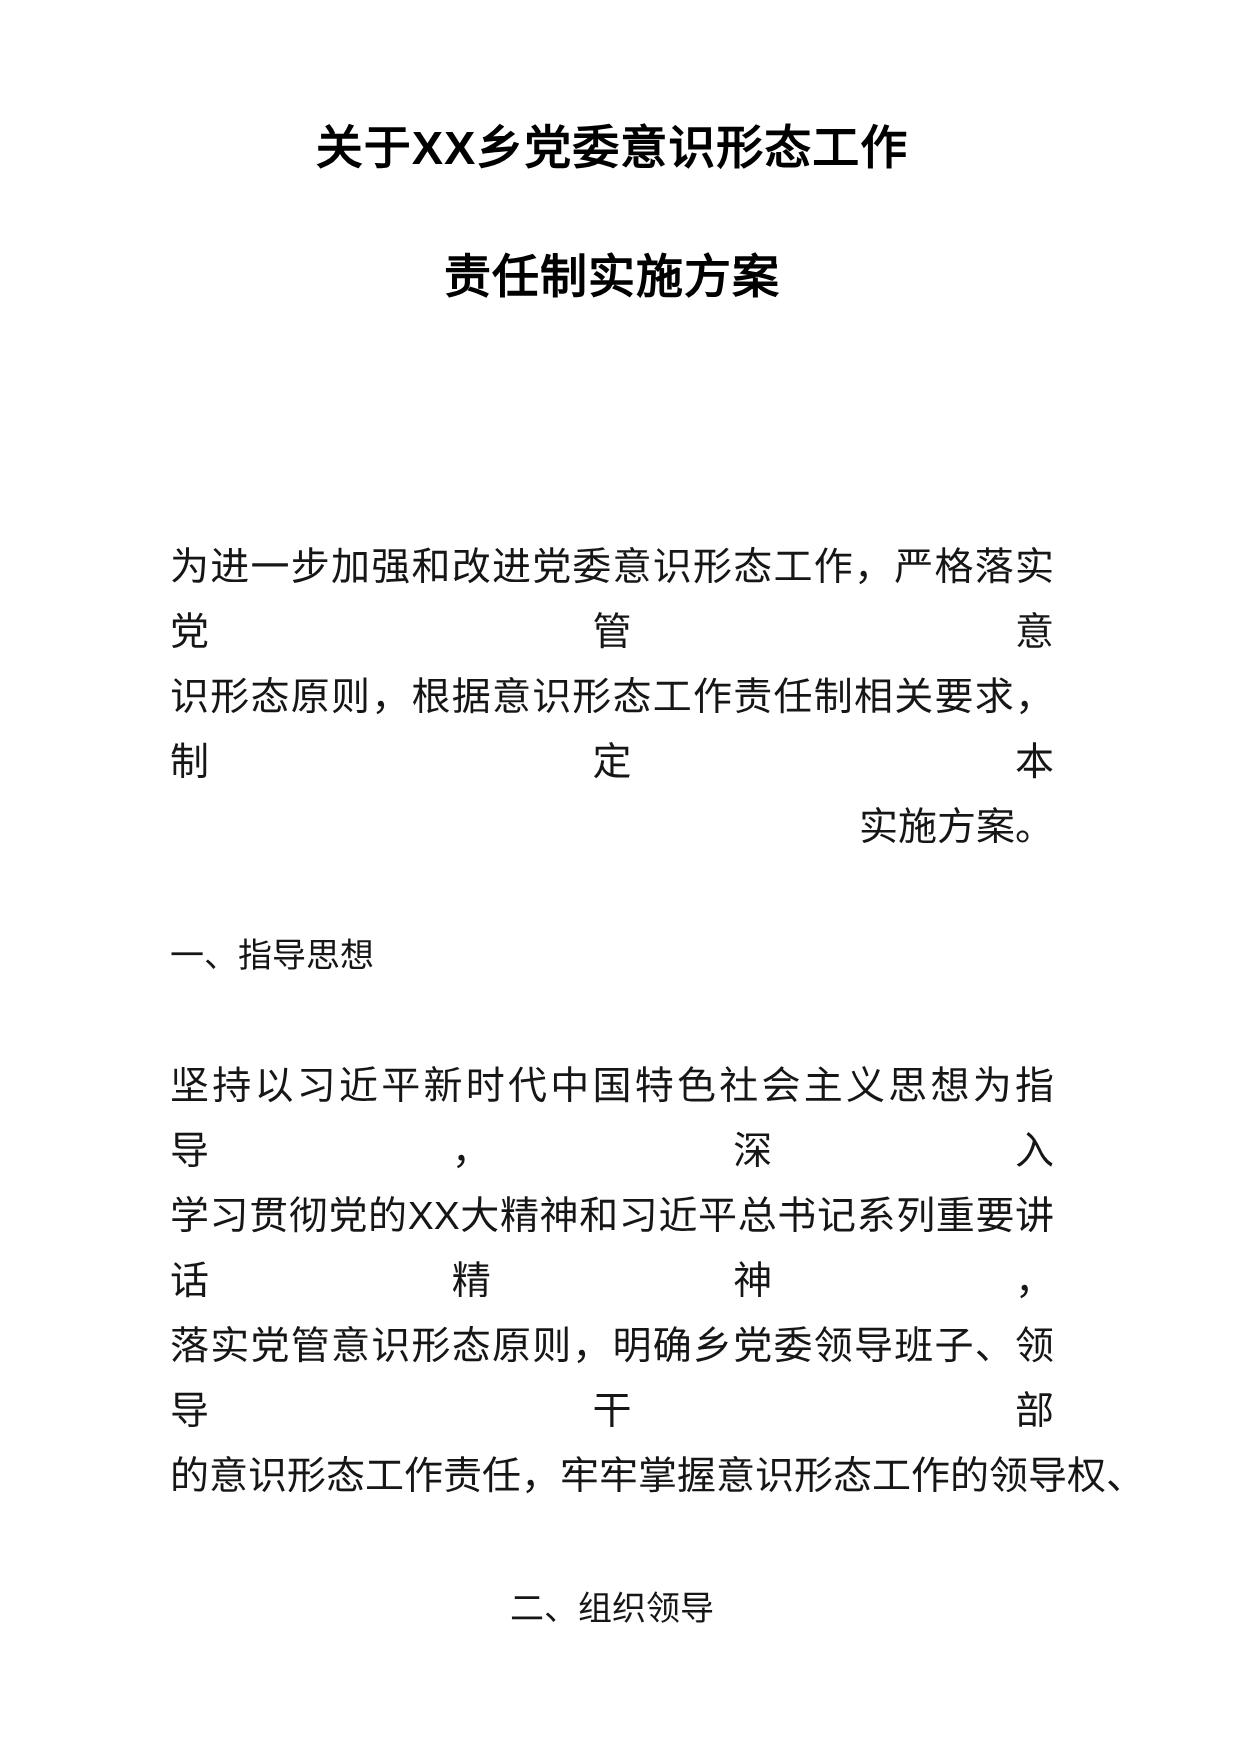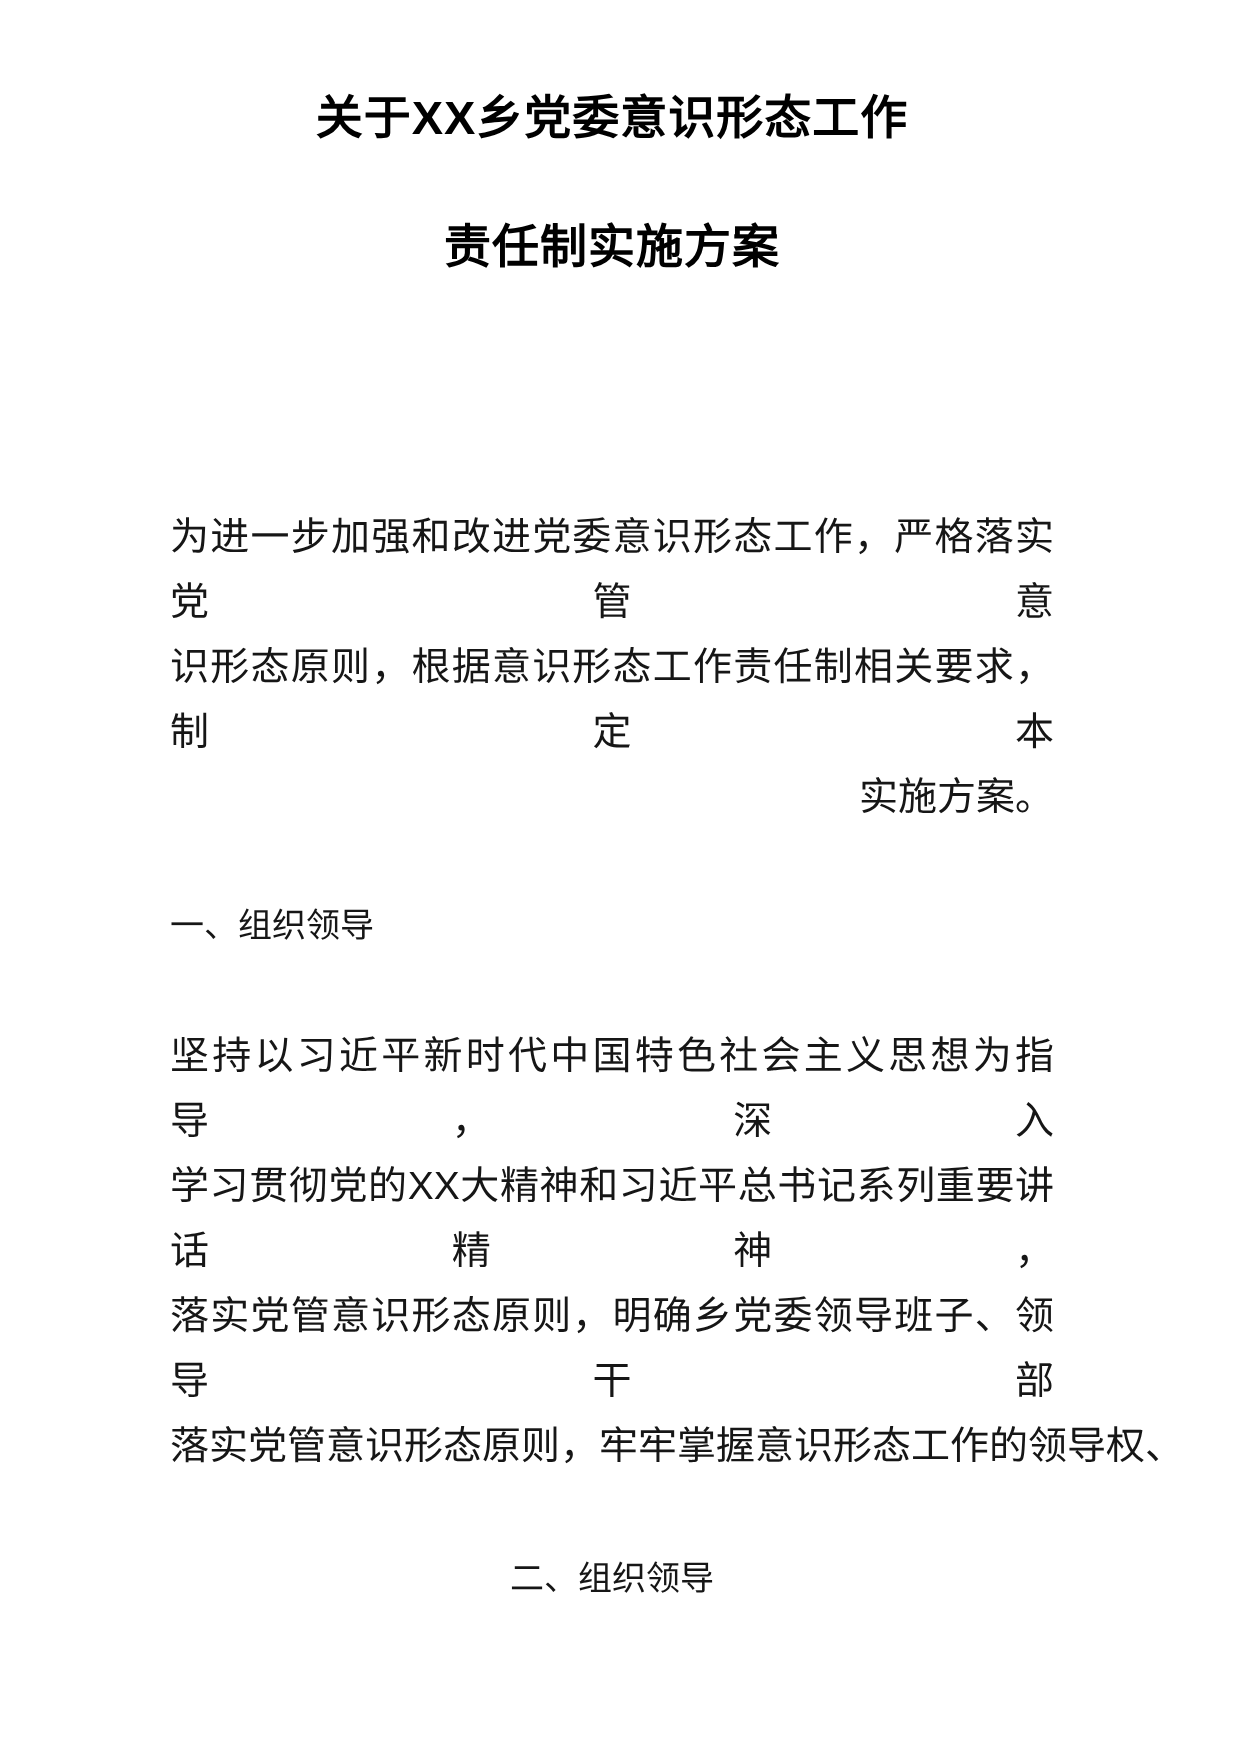--- a/index.html
+++ b/index.html
@@ -13,21 +13,21 @@
     height: 1754px;
     margin: 0 auto;
     background: #ffffff;
     overflow: hidden;
     font-family: "Liberation Sans", sans-serif;
   }
   .doc {
     box-sizing: border-box;
     width: 100%;
     height: 100%;
-    padding: 87px 186px 0 170px;
+    padding: 117px 186px 0 170px;
     color: #000000;
   }
   .title {
     font-size: 47px;
     font-weight: 700;
     line-height: 62px;
     text-align: center;
     letter-spacing: 1px;
     white-space: nowrap;
   }
@@ -74,25 +74,25 @@
     <div class="title">关于XX乡党委意识形态工作</div>
 
     <div class="title title2">责任制实施方案</div>
 
     <div class="para para-intro">
       <div class="line">为进一步加强和改进党委意识形态工作，严格落实党管意</div>
       <div class="line">识形态原则，根据意识形态工作责任制相关要求，制定本</div>
       <div class="line">实施方案。</div>
     </div>
 
-    <div class="heading heading-1">一、组织领导</div>
+    <div class="heading heading-1">一、指导思想</div>
 
     <div class="para para-body">
       <div class="line">坚持以习近平新时代中国特色社会主义思想为指导，深入</div>
       <div class="line">学习贯彻党的XX大精神和习近平总书记系列重要讲话精神，</div>
       <div class="line">落实党管意识形态原则，明确乡党委领导班子、领导干部</div>
-      <div class="line">落实党管意识形态原则，牢牢掌握意识形态工作的领导权、</div>
+      <div class="line">的意识形态工作责任，牢牢掌握意识形态工作的领导权、</div>
     </div>
 
     <div class="heading heading-2">二、组织领导</div>
 
   </div>
 </div>
 
 </body></html>

